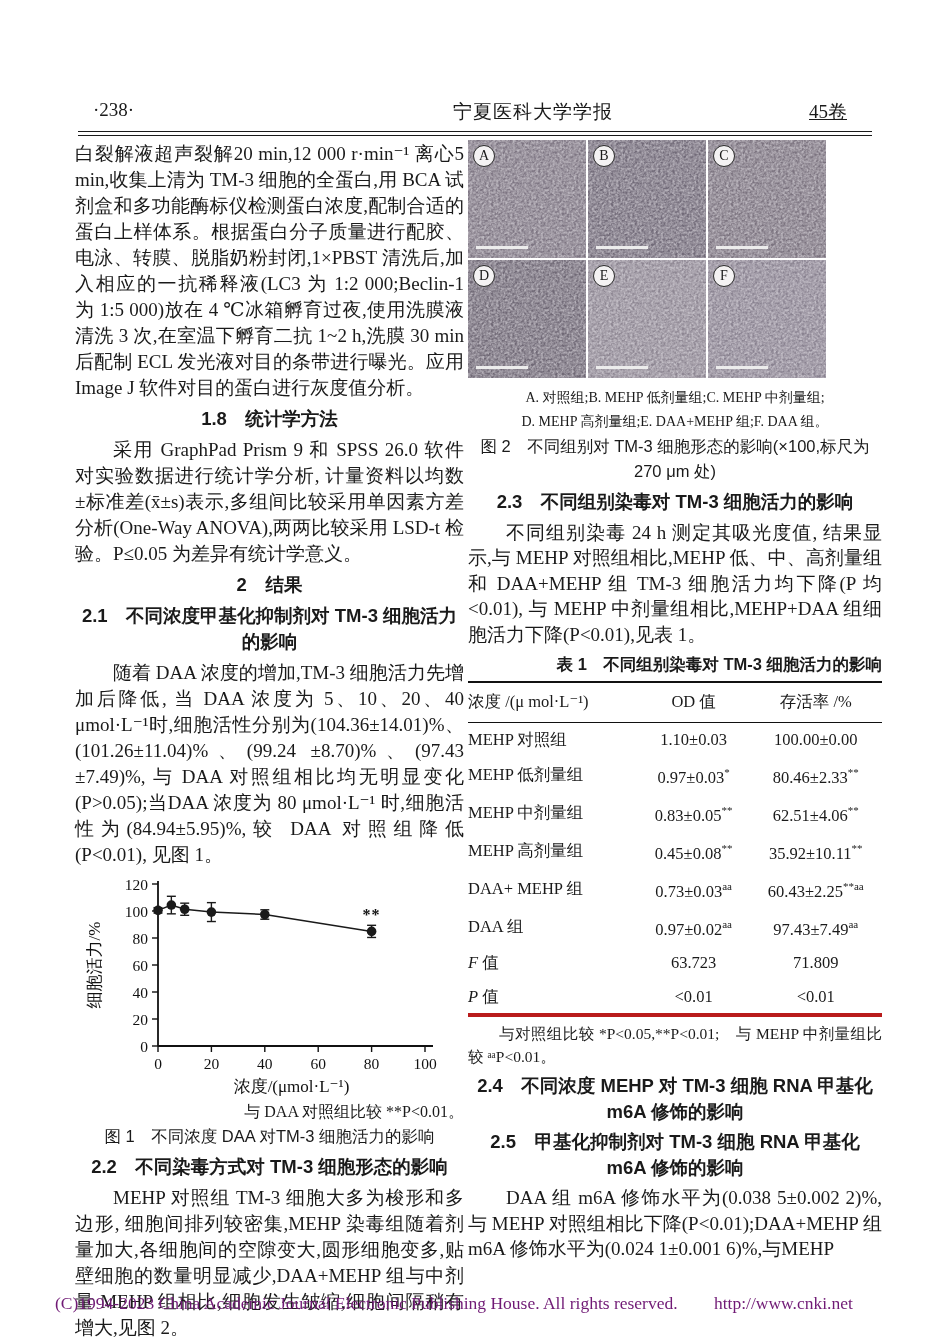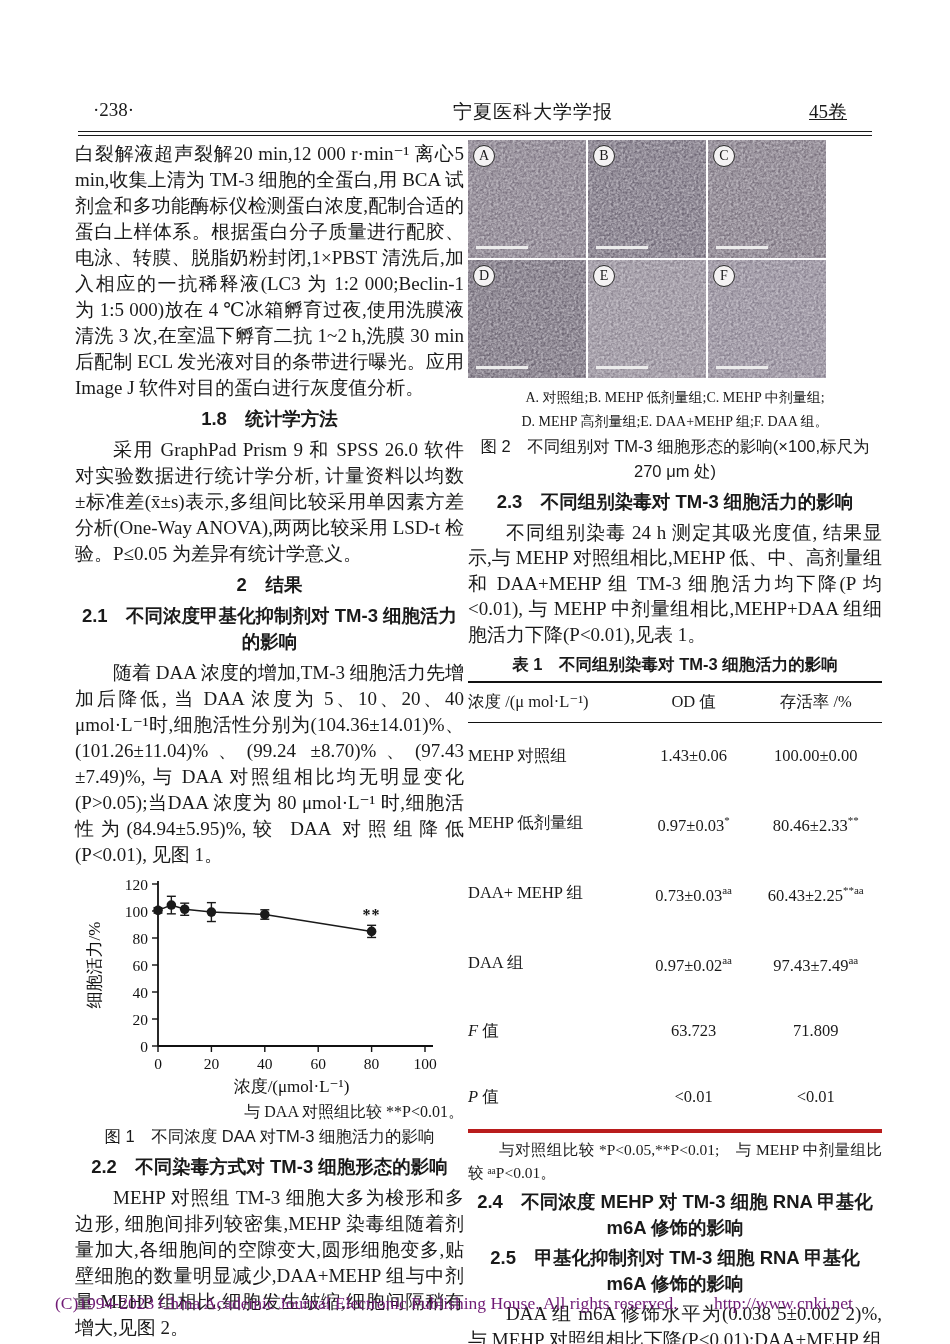--- a/index.html
+++ b/index.html
@@ -32,25 +32,25 @@
               gap:2px;width:358px;margin:0 0 8px 0;}
   .panel{position:relative;overflow:hidden;}
   .panel svg.noise{position:absolute;left:0;top:0;opacity:.5;}
   .badge{position:absolute;top:5px;left:5px;width:20px;height:20px;border-radius:50%;
          background:#f4f2f3;border:1.2px solid #2b2b2b;color:#1a1a1a;
          font:14px/20px "Liberation Serif","DejaVu Serif",serif;text-align:center;}
   .scalebar{position:absolute;left:8px;bottom:9px;width:52px;height:3px;background:#ececec;}
   .fig-legend{font-size:14px;line-height:24px;text-align:center;}
   
   .table-title{font-family:"Liberation Sans","DejaVu Sans",sans-serif;font-weight:bold;
-               font-size:16.5px;line-height:25px;text-align:center;margin-top:5px;}
+               font-size:16.5px;line-height:25px;text-align:right;margin-top:5px;}
   table.t1{width:100%;border-collapse:collapse;border-top:2px solid #111;
            border-bottom:4px solid #b91c1c;font-size:16.5px;margin-top:4px;}
   table.t1 th{font-weight:normal;border-bottom:1.5px solid #111;padding:6px 0 7px 0;}
-  table.t1 td{padding:20px 0;}
+  table.t1 td{padding:4px 0;}
   table.t1 th:first-child,table.t1 td:first-child{text-align:left;width:41%;}
   table.t1 th.c,table.t1 td.c{text-align:center;width:27%;}
   table.t1 th.c2,table.t1 td.c2{text-align:center;width:32%;}
   sup{font-size:11px;}
   .footnote{font-size:15.5px;line-height:23px;text-indent:2em;text-align:justify;
             margin:5px 0 2px 0;}
   
   footer{position:absolute;left:55px;top:1293px;font-size:17.5px;color:#701a75;
          font-family:"Liberation Serif","DejaVu Serif",serif;}
   .url{margin-left:32px;}
@@ -220,27 +220,37 @@
       <thead>
         <tr>
           <th>浓度 /(μ mol·L⁻¹)</th>
           <th class="c">OD 值</th>
           <th class="c2">存活率 /%</th>
         </tr>
       </thead>
       <tbody>
           <tr>
             <td>MEHP 对照组</td>
-            <td class="c">1.43±0.06</td>
+            <td class="c">1.10±0.03</td>
             <td class="c2">100.00±0.00</td>
           </tr>
           <tr>
             <td>MEHP 低剂量组</td>
             <td class="c">0.97±0.03<sup>*</sup></td>
             <td class="c2">80.46±2.33<sup>**</sup></td>
+          </tr>
+          <tr>
+            <td>MEHP 中剂量组</td>
+            <td class="c">0.83±0.05<sup>**</sup></td>
+            <td class="c2">62.51±4.06<sup>**</sup></td>
+          </tr>
+          <tr>
+            <td>MEHP 高剂量组</td>
+            <td class="c">0.45±0.08<sup>**</sup></td>
+            <td class="c2">35.92±10.11<sup>**</sup></td>
           </tr>
           <tr>
             <td>DAA+ MEHP 组</td>
             <td class="c">0.73±0.03<sup>aa</sup></td>
             <td class="c2">60.43±2.25<sup>**aa</sup></td>
           </tr>
           <tr>
             <td>DAA 组</td>
             <td class="c">0.97±0.02<sup>aa</sup></td>
             <td class="c2">97.43±7.49<sup>aa</sup></td>

